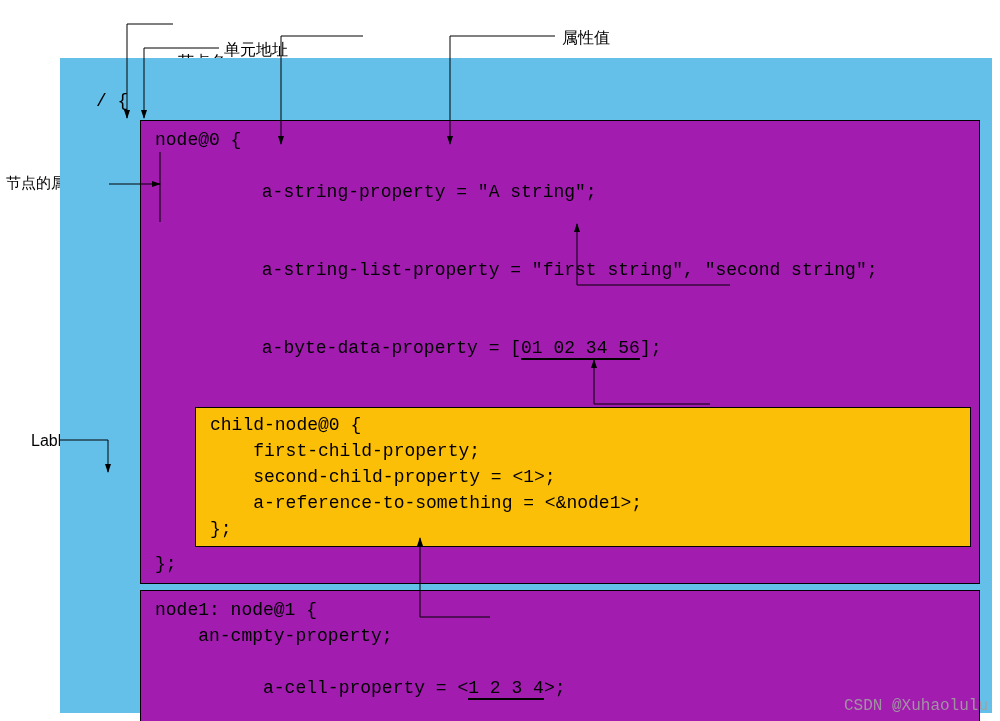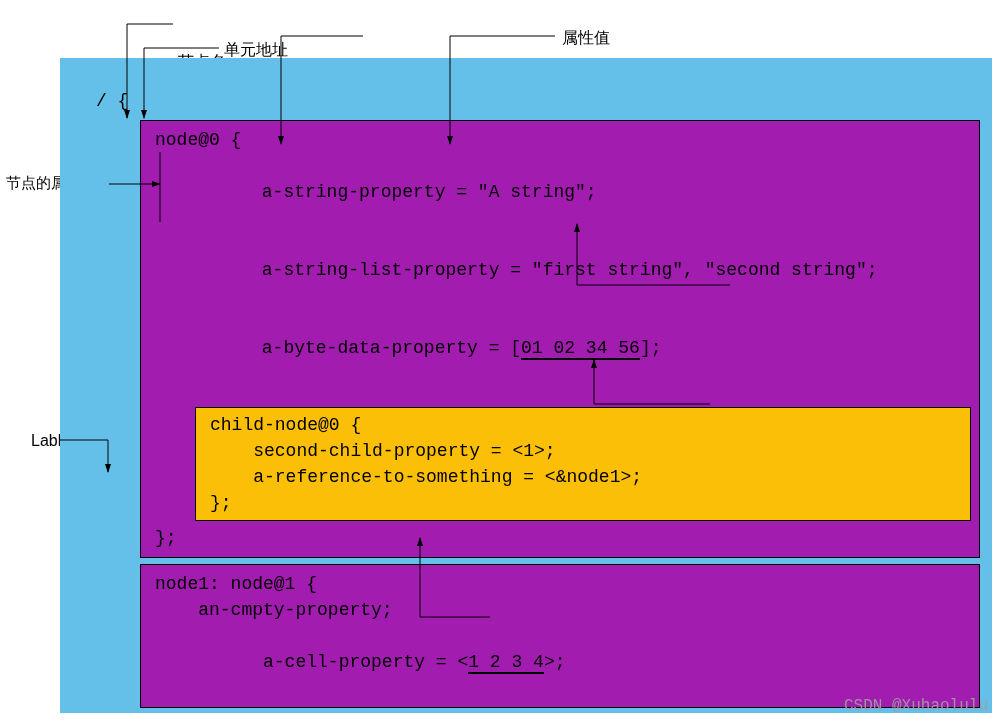--- a/index.html
+++ b/index.html
@@ -86,20 +86,21 @@
     </div>
     <div class="codeline" style="padding-left:42px;">
       <span>a-string-list-property = "first string", "second string";</span>
     </div>
     <div class="codeline" style="padding-left:42px;">
       <span>a-byte-data-property = [</span><span class="underline">01 02 34 56</span><span>];</span>
     </div>
     <div style="height:16px;"></div>
     <div class="yellowbox">
       <div class="codeline">child-node@0 {</div>
+      <div class="codeline">    first-child-property;</div>
       <div class="codeline">    second-child-property = &lt;1&gt;;</div>
       <div class="codeline">    a-reference-to-something = &lt;&amp;node1&gt;;</div>
       <div class="codeline">};</div>
     </div>
     <div class="codeline">};</div>
   </div>
 
   <div class="pinkbox">
     <div class="codeline">node1: node@1 {</div>
     <div class="codeline">    an-cmpty-property;</div>

